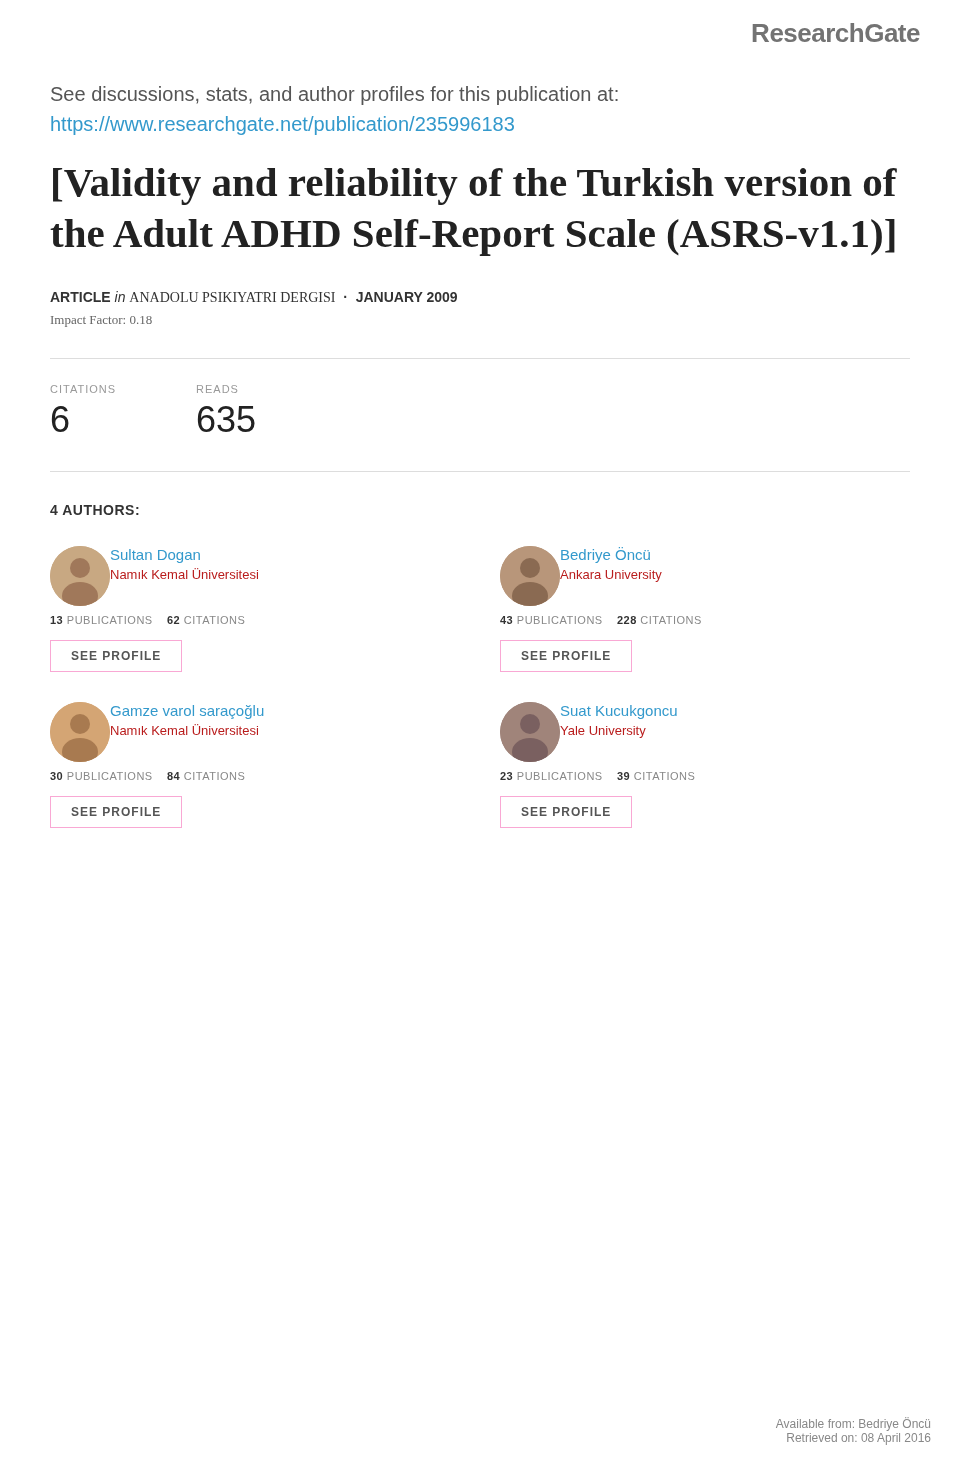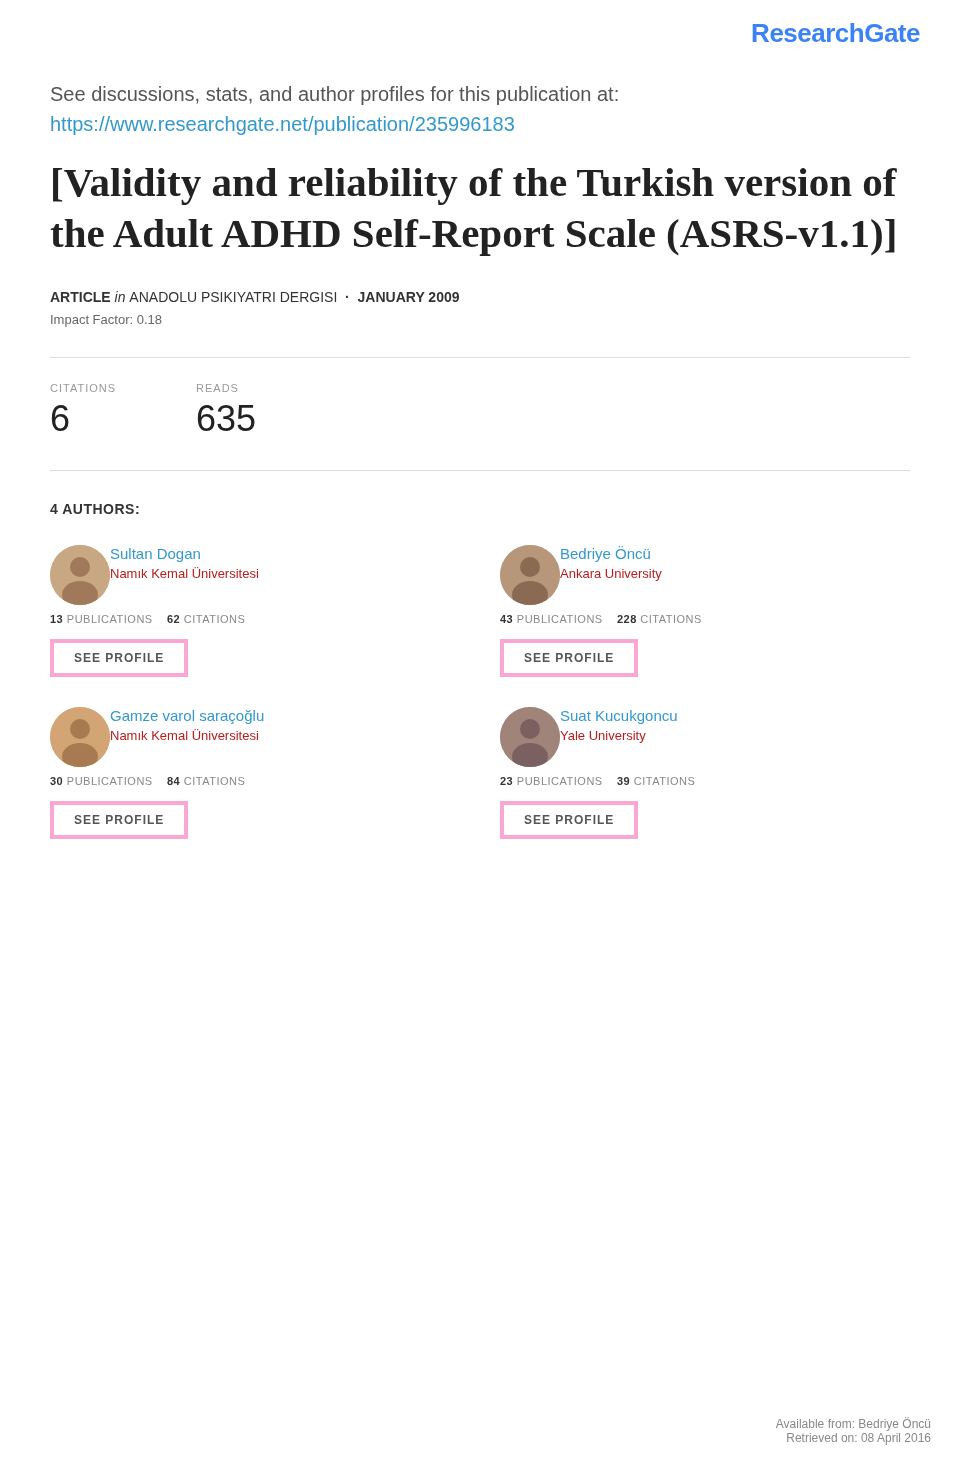--- a/index.html
+++ b/index.html
@@ -15,21 +15,21 @@
     .header {
       display: flex;
       justify-content: flex-end;
       padding: 18px 40px 10px;
     }
 
     .researchgate-logo {
       font-family: Arial, sans-serif;
       font-size: 26px;
       font-weight: bold;
-      color: #3b82f6;
+      color: #737373;
       letter-spacing: -0.5px;
     }
 
     .content {
       padding: 20px 50px 40px 50px;
     }
 
     .intro-line {
       font-family: Arial, sans-serif;
       font-size: 20px;
@@ -63,28 +63,28 @@
       color: #333;
       font-weight: bold;
     }
 
     .article-type span.in-word {
       font-weight: normal;
       font-style: italic;
     }
 
     .article-journal {
-      font-family: Liberation Sans, sans-serif;
+      font-family: Liberation Serif, serif;
       font-size: 14px;
       color: #333;
       font-weight: normal;
     }
 
     .impact-factor {
-      font-family: Liberation Sans, sans-serif;
+      font-family: Liberation Serif, serif;
       font-size: 13px;
       color: #666;
       margin-bottom: 30px;
     }
 
     .divider {
       border: none;
       border-top: 1px solid #ddd;
       margin: 20px 0;
     }
@@ -192,21 +192,21 @@
       margin-bottom: 14px;
     }
 
     .author-stats .stat-number {
       color: #333;
       font-weight: bold;
     }
 
     .see-profile-btn {
       display: inline-block;
-      border: 4px solid #f9a8d4;
+      border: 1px solid #f9a8d4;
       padding: 8px 20px;
       font-family: Arial, sans-serif;
       font-size: 12px;
       color: #555;
       letter-spacing: 1px;
       cursor: pointer;
       background: #fff;
       width: fit-content;
       font-weight: bold;
     }

